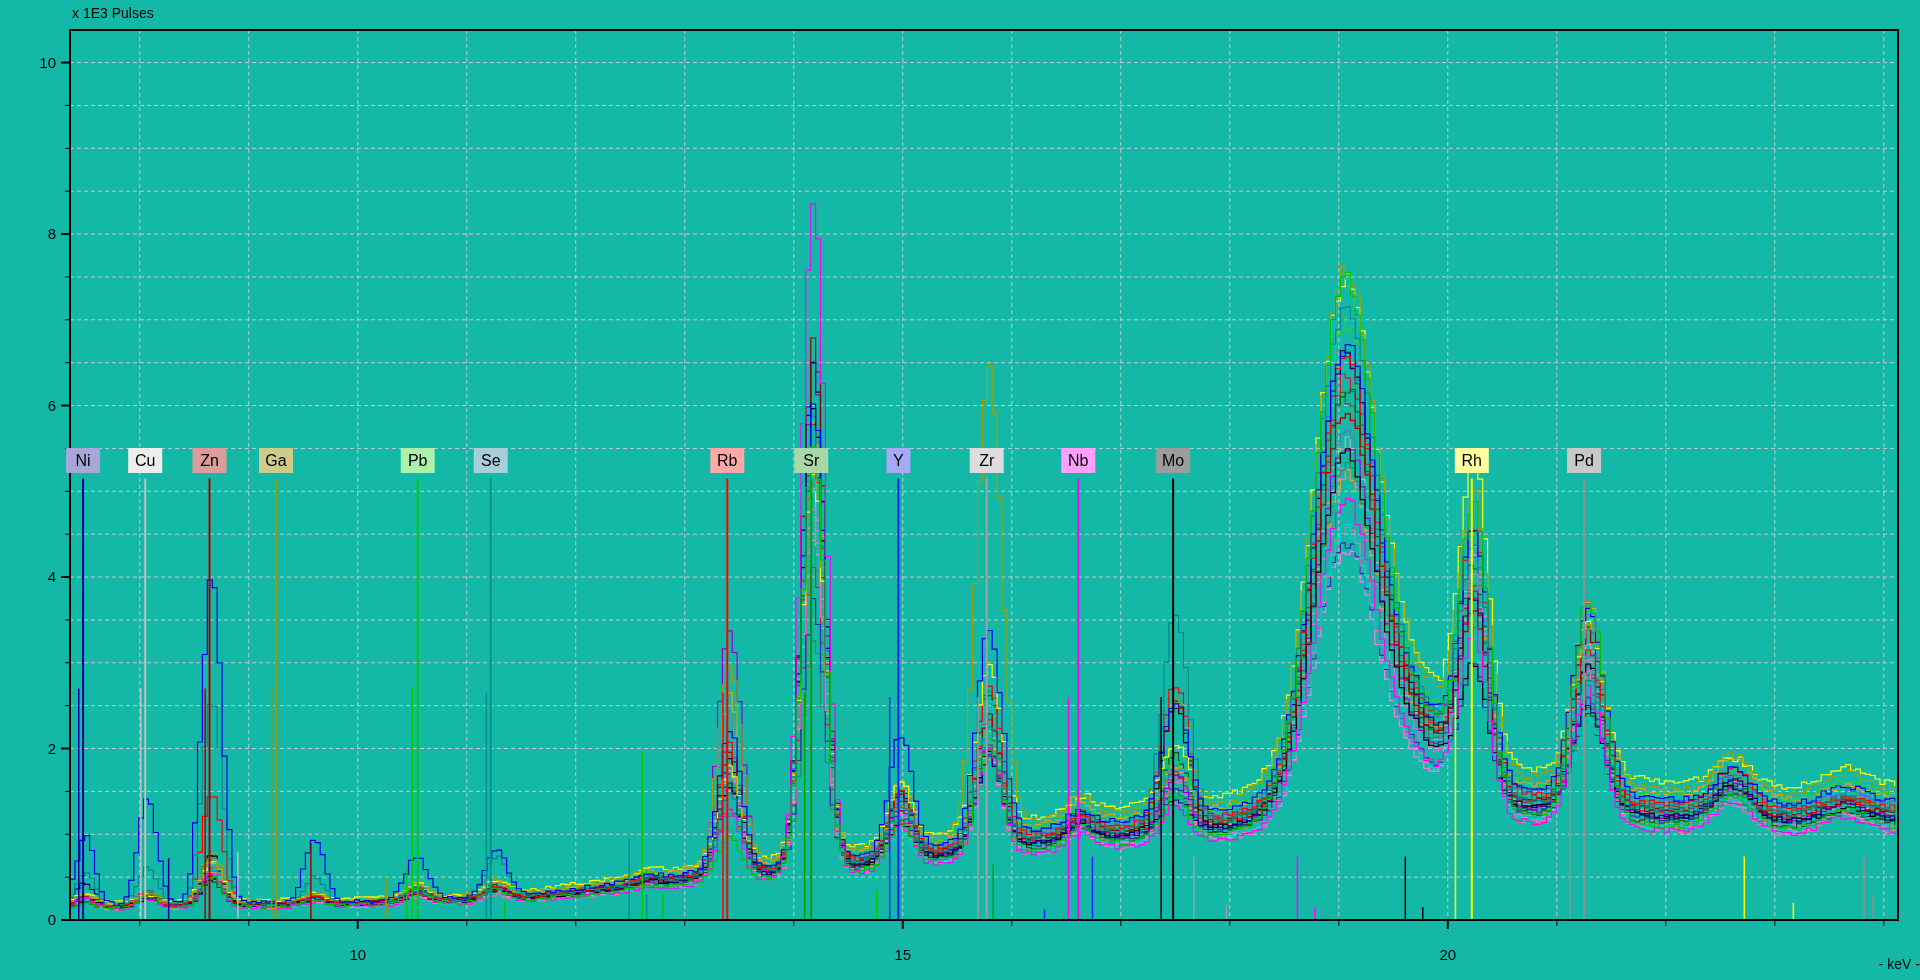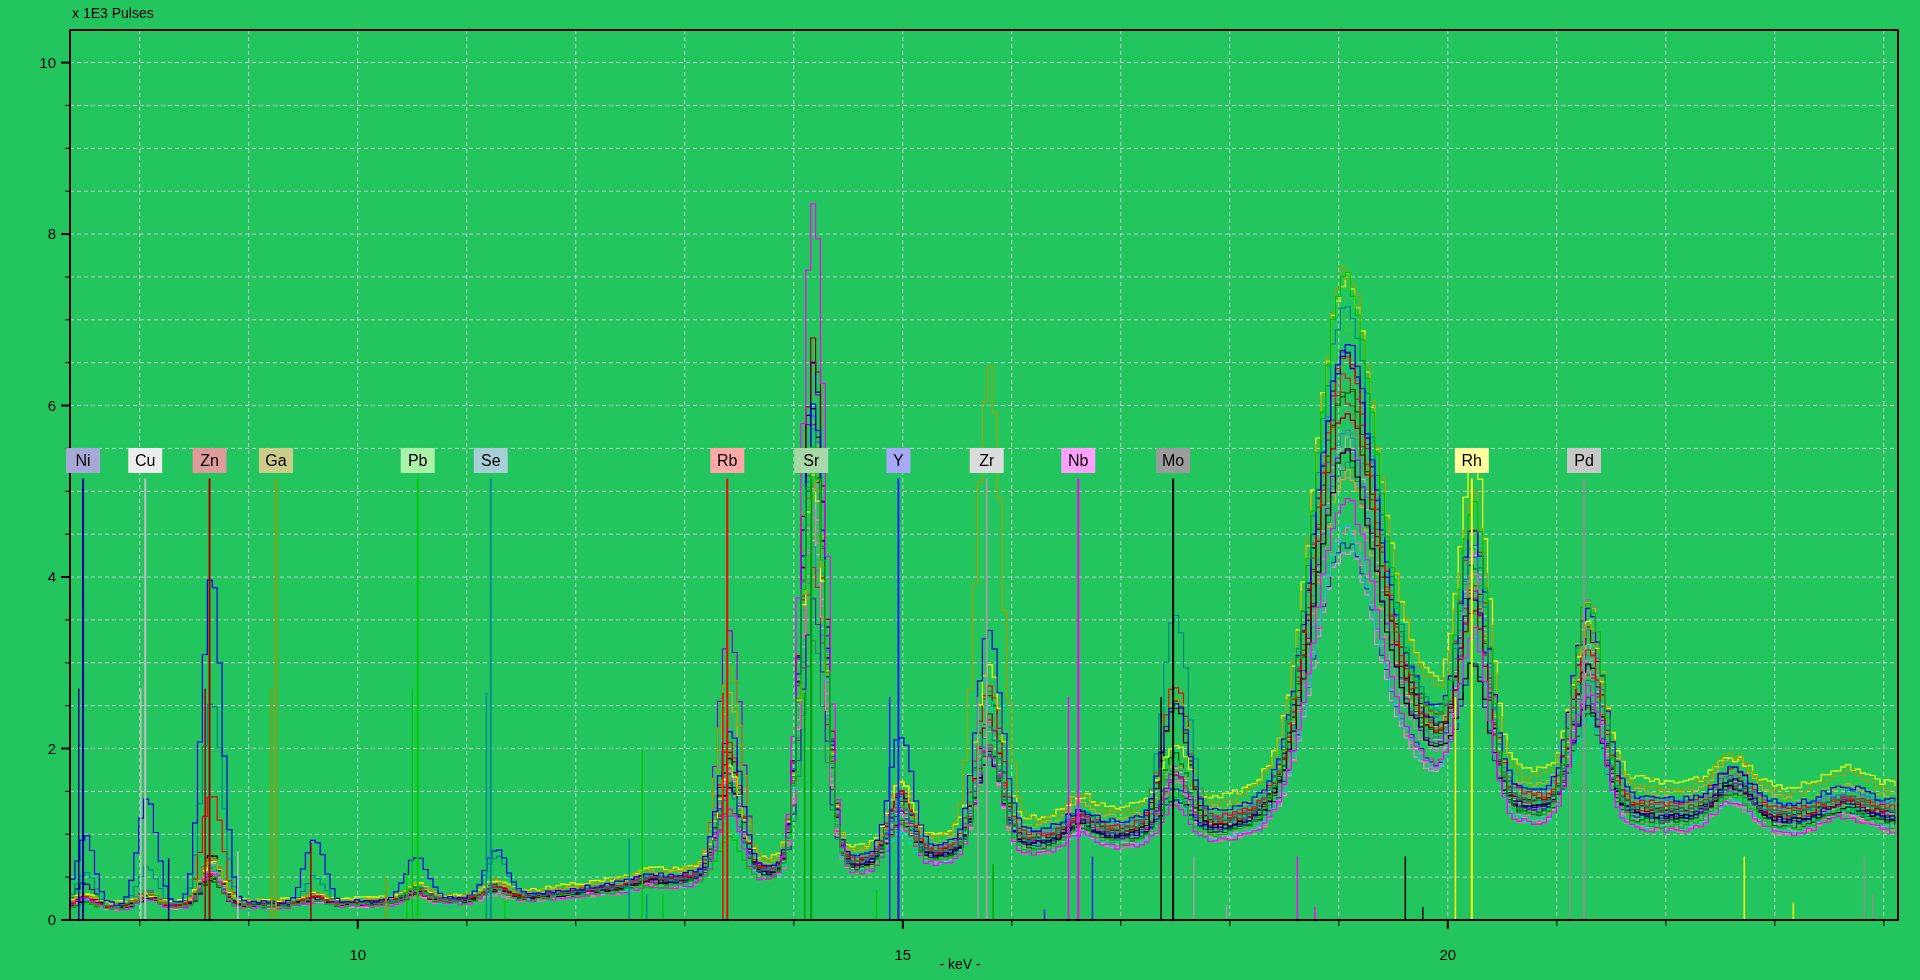--- a/index.html
+++ b/index.html
@@ -1,19 +1,19 @@
 <!DOCTYPE html>
 <html><head>
 <meta charset="utf-8">
 <style>
   html,body{margin:0;padding:0;background:#ffffff;}
-  #app{position:relative;width:1920px;height:980px;background:#22c55e;overflow:hidden;
+  #app{position:relative;width:1920px;height:980px;background:#14b8a6;overflow:hidden;
        font-family:"Liberation Sans", sans-serif;}
   #ytitle{position:absolute;left:72px;top:5px;font-size:14px;color:#000;}
-  #xtitle{position:absolute;left:0;top:956px;width:1920px;text-align:center;font-size:14px;color:#000;}
+  #xtitle{position:absolute;left:0;top:956px;width:1920px;text-align:right;font-size:14px;color:#000;}
   svg text{font-family:"Liberation Sans", sans-serif;}
 </style>
 </head>
 <body>
 
 <div id="app">
   <div id="ytitle">x 1E3 Pulses</div>
   <svg id="plot" width="1920" height="980">
       <line x1="70" y1="877.1290944123314" x2="1898" y2="877.1290944123314" stroke="#c8c8c8" stroke-width="1" stroke-dasharray="4 3"></line>
       <line x1="70" y1="834.2581888246629" x2="1898" y2="834.2581888246629" stroke="#c8c8c8" stroke-width="1" stroke-dasharray="4 3"></line>

